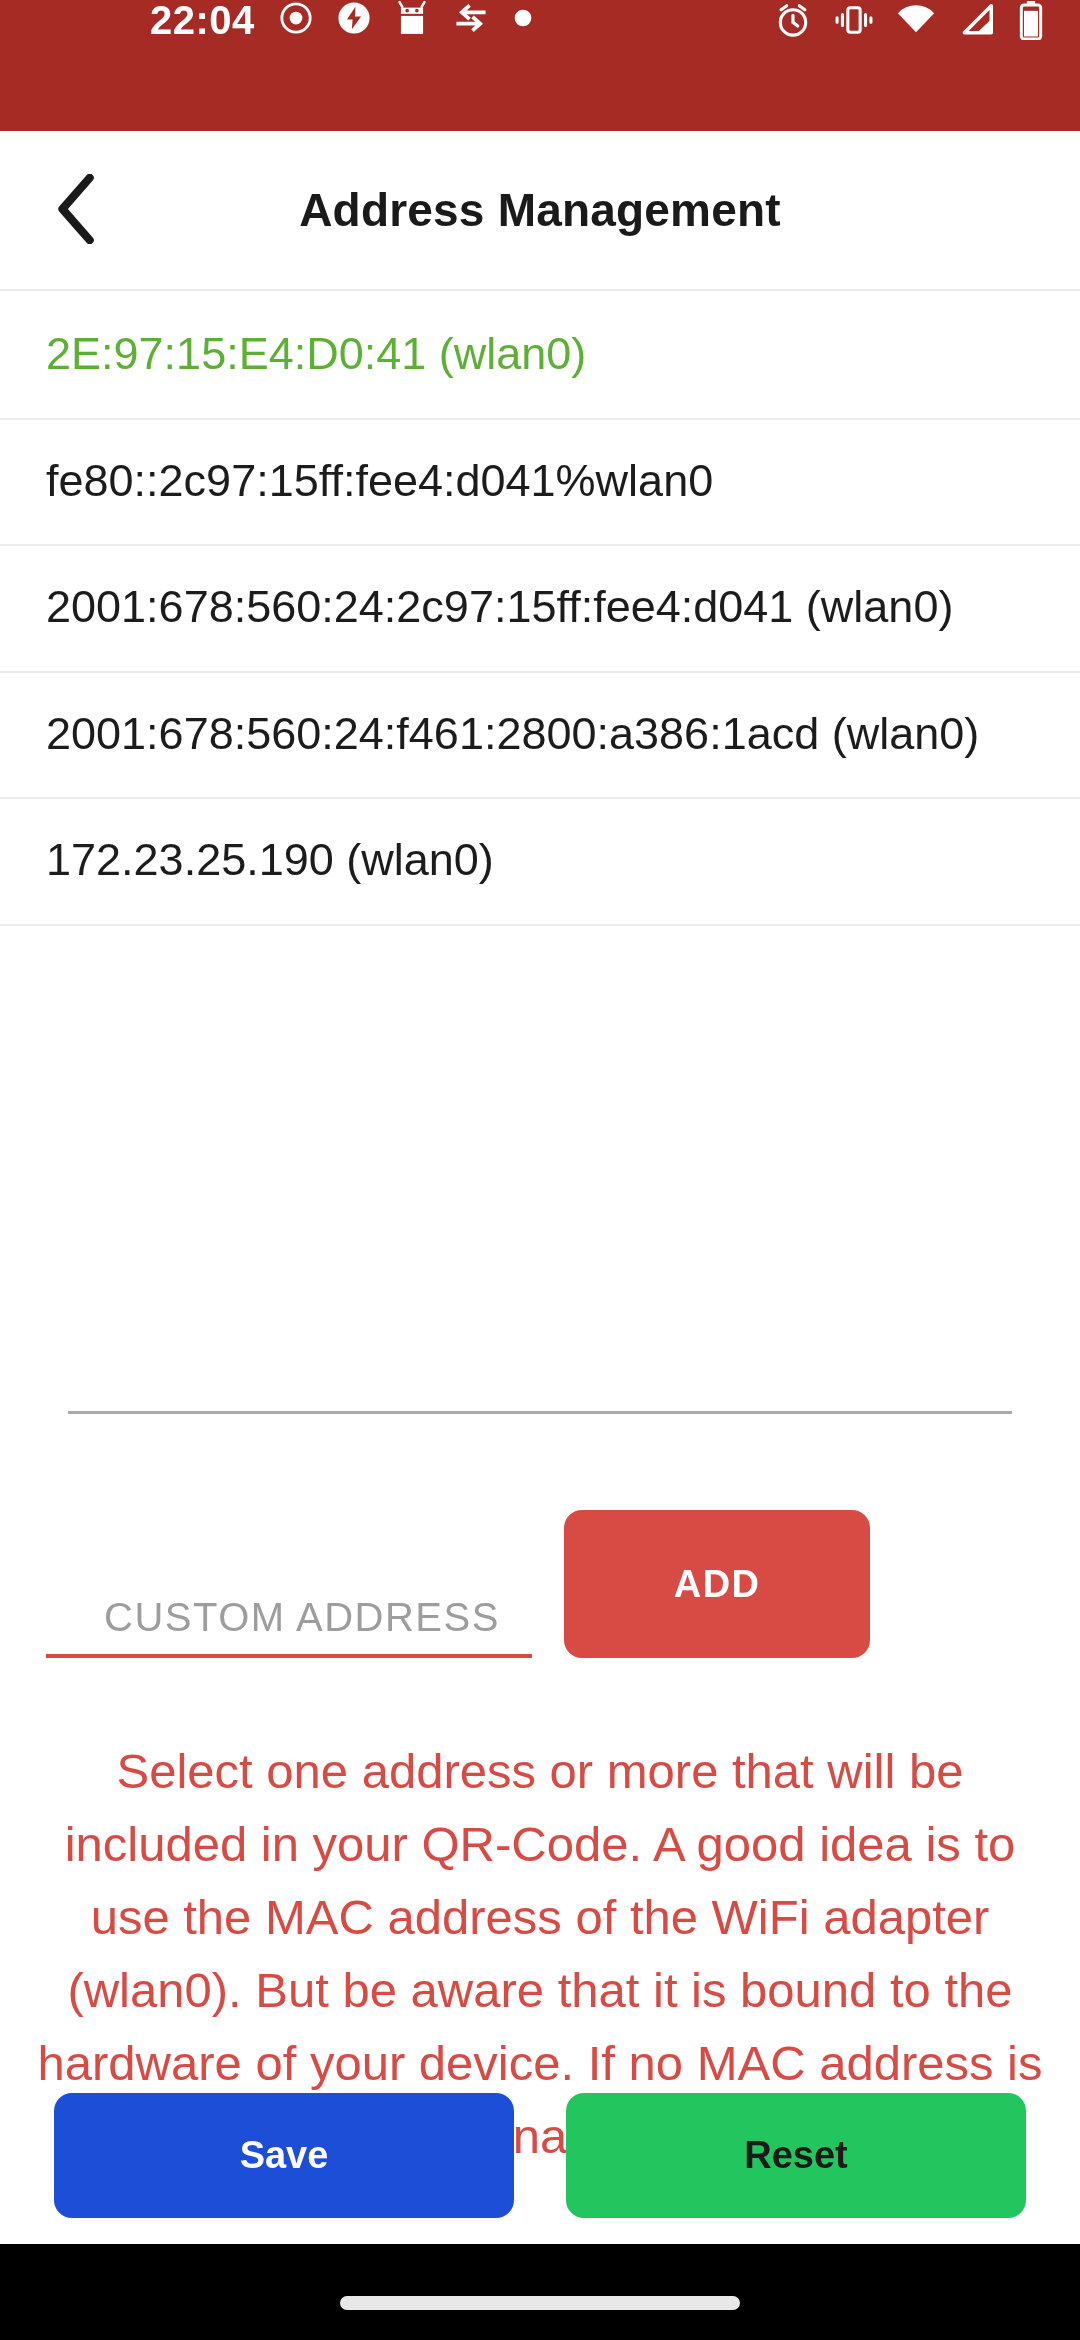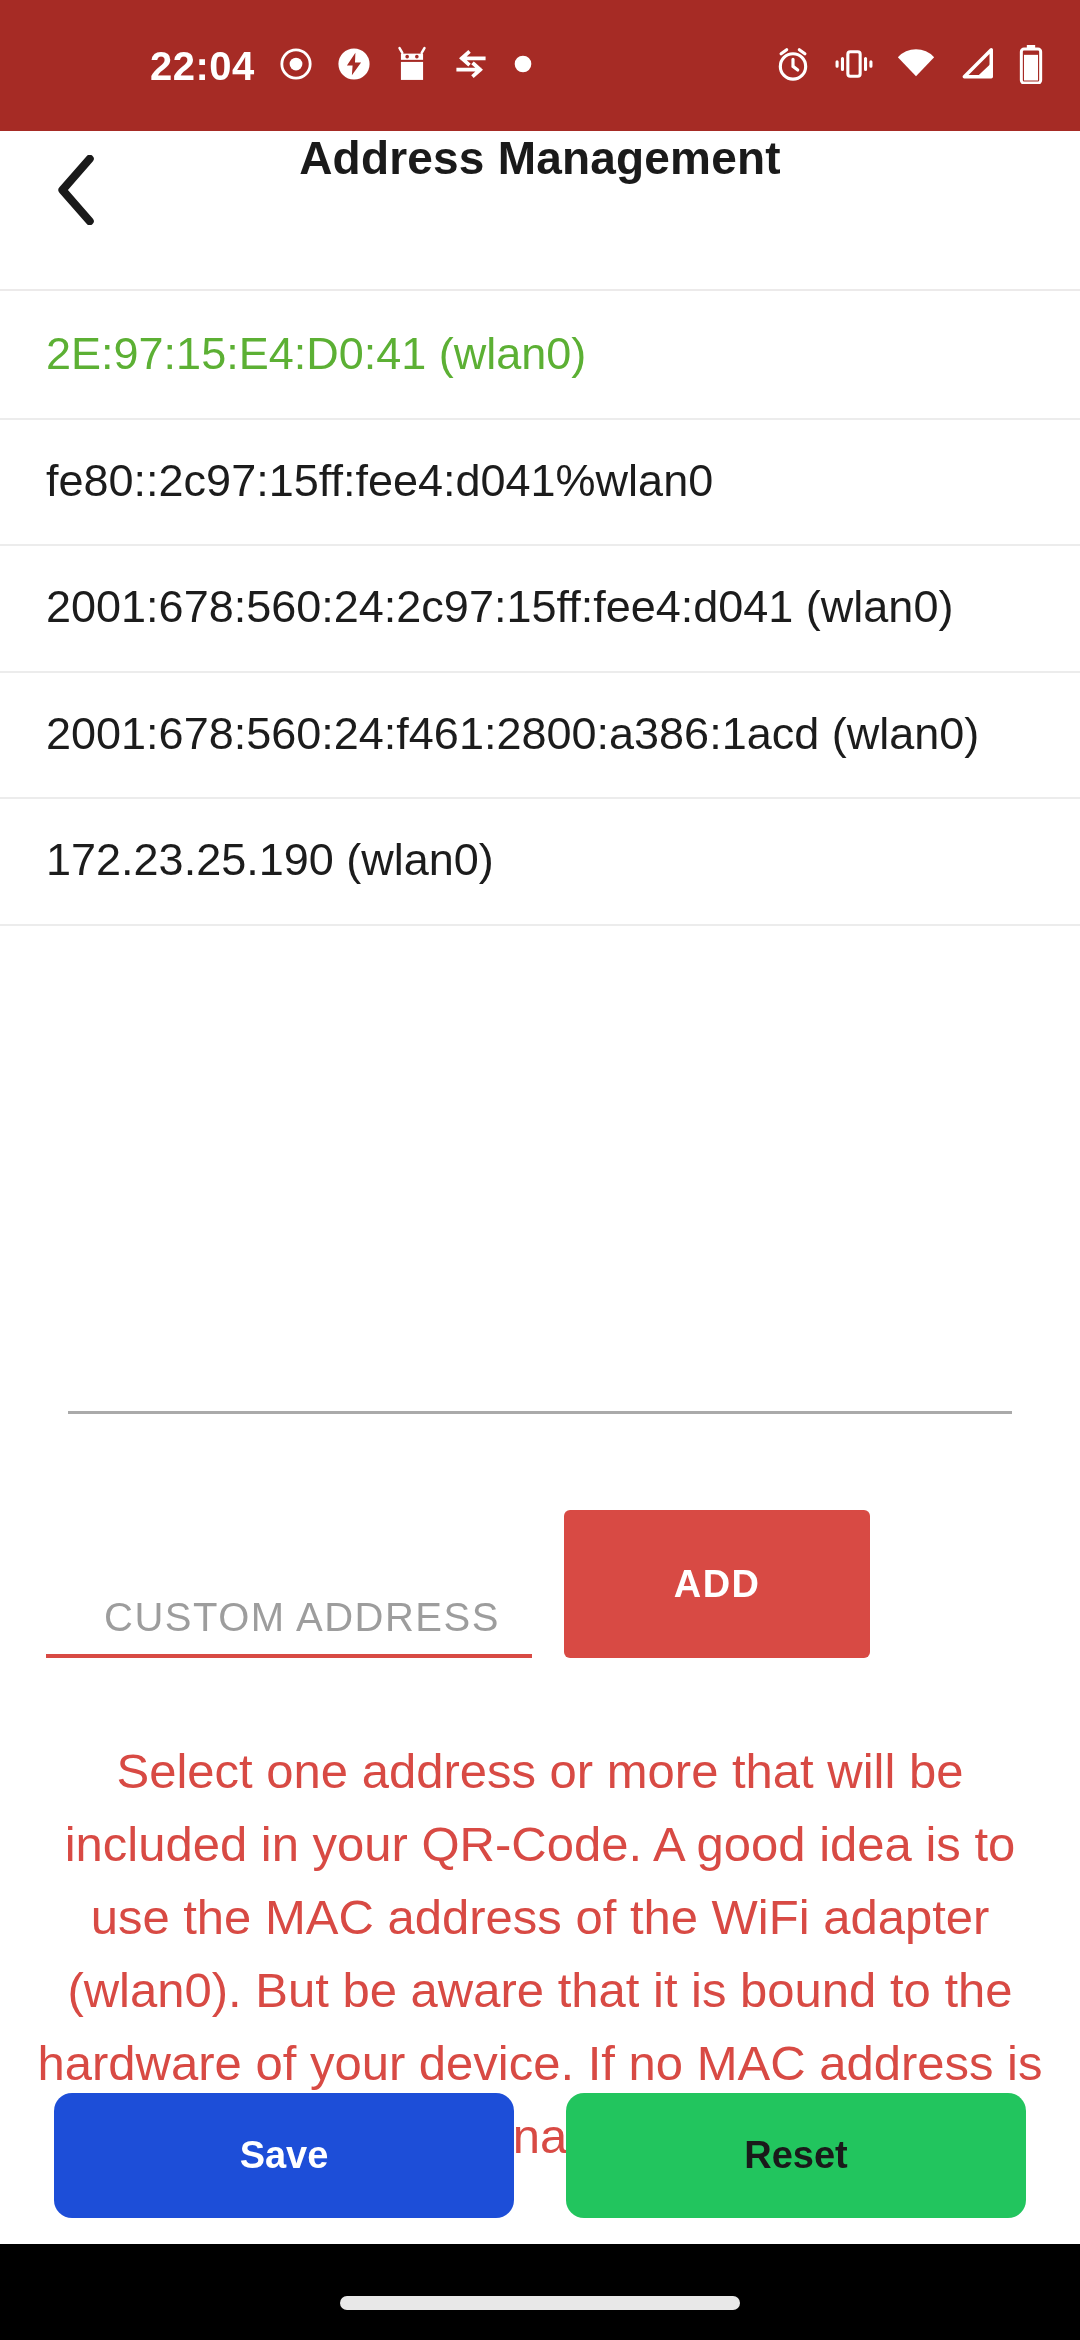--- a/index.html
+++ b/index.html
@@ -10,21 +10,21 @@
     overflow:hidden;
   }
 
   #phone { position:relative; width:1080px; height:2340px; background:#ffffff; }
 
   
   .status-bar {
     position:absolute; top:0; left:0;
     width:1080px; height:131px;
     background:#a62b25;
-    display:flex; align-items:center;
+    display:flex; align-items:flex-start;
     padding:0 36px 0 0;
   }
   .status-left {
     display:flex; align-items:center;
     gap:24px; margin-left:150px;
   }
   .status-right {
     display:flex; align-items:center;
     gap:22px; margin-left:auto;
   }
@@ -32,21 +32,21 @@
     color:#ffffff; font-size:40px; font-weight:600;
     letter-spacing:0.5px; line-height:1;
   }
   .sicon { display:block; }
 
   
   .appbar {
     position:absolute; top:131px; left:0;
     width:1080px; height:160px;
     background:#ffffff;
-    display:flex; align-items:flex-start;
+    display:flex; align-items:center;
     border-bottom:2px solid #eceaea;
   }
   .back-btn {
     width:120px; height:120px;
     margin-left:18px;
     display:flex; align-items:center; justify-content:center;
     cursor:pointer; background:none; border:none;
   }
   .appbar-title {
     flex:1; text-align:center;
@@ -95,21 +95,21 @@
     letter-spacing:1.5px;
     color:#222222;
     padding:0 16px 14px 58px;
   }
   .custom-input::placeholder { color:#9d9d9d; }
   .add-btn {
     margin-left:32px;
     width:342px; height:148px;
     background:#d84a44;
     color:#ffffff;
-    border:none; border-radius:6px;
+    border:none; border-radius:18px;
     font-family:"Liberation Sans", sans-serif;
     font-size:38px; font-weight:700;
     letter-spacing:1.5px;
     cursor:pointer;
   }
 
   
   .description {
     position:absolute; top:1735px; left:0;
     width:1080px;

